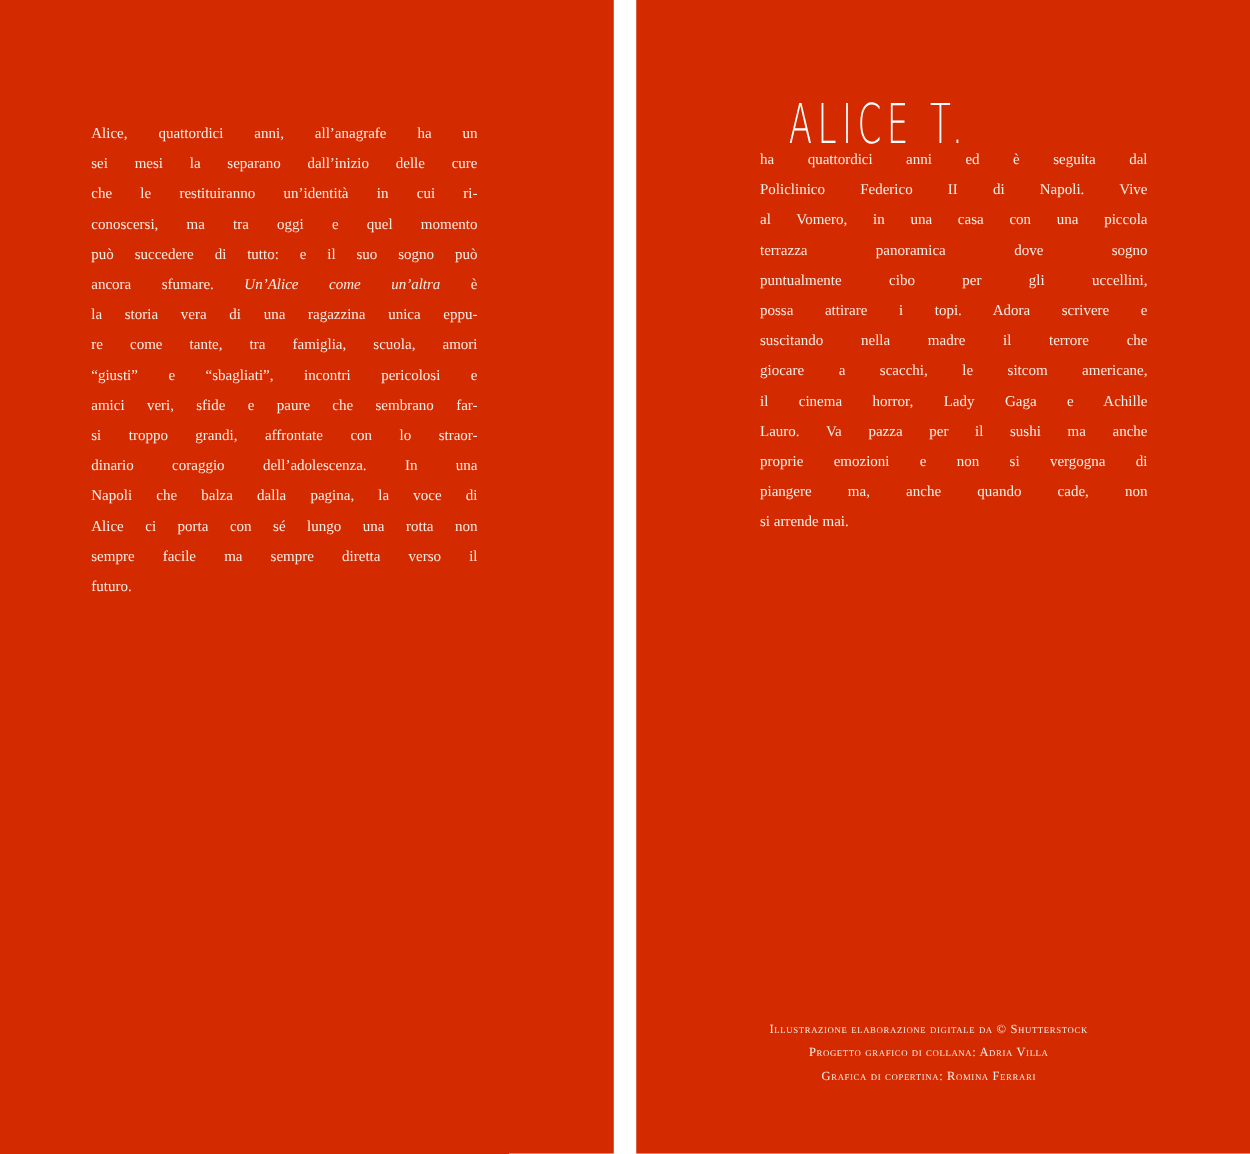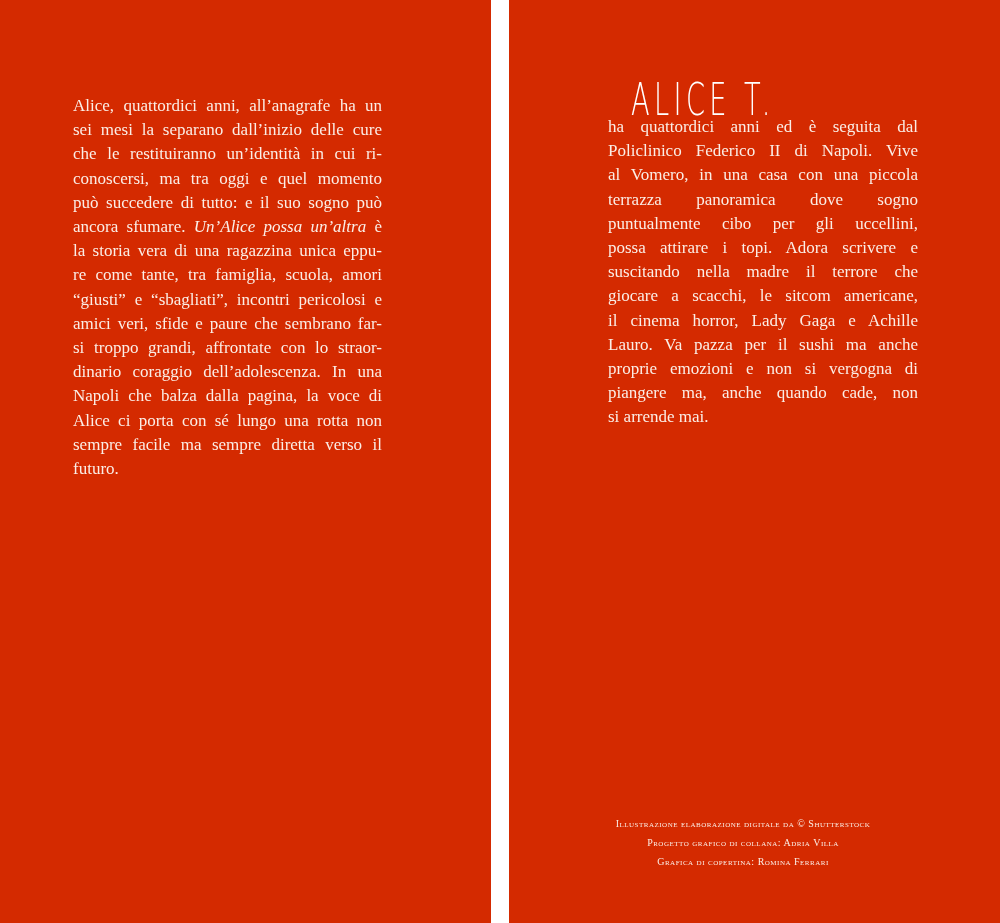--- a/index.html
+++ b/index.html
@@ -6,21 +6,21 @@
     body {
       width: 1000px; height: 923px; background: #ffffff; position: relative; overflow: hidden;
       font-family: "Liberation Serif", "DejaVu Serif", serif;
     }
     .page {
       position: absolute; top: 0; height: 923px; background: #d42a00; color: #fbeee6;
     }
     .page.left { left: 0; width: 491px; }
     .page.right { left: 509px; width: 491px; }
     .body-text {
-      position: absolute; font-size: 17px; line-height: 24.2px; text-align: justify;
+      position: absolute; font-size: 12px; line-height: 24.2px; text-align: justify;
       hyphens: manual;
     }
     .left .body-text { left: 73px; top: 94px; width: 309px; }
     .right .body-text { left: 99px; top: 115px; width: 310px; }
     .line { display: block; text-align: justify; text-align-last: justify; white-space: nowrap; }
     .line.last { text-align-last: left; }
     .title {
       position: absolute; left: 122px; top: 78px; font-family: "DejaVu Sans", sans-serif;
       font-weight: 200; font-size: 44px; letter-spacing: 7px; color: #ffffff;
       transform: scaleX(0.62); transform-origin: left top; line-height: 44px;
@@ -35,21 +35,21 @@
 </head>
 <body>
 
 <div class="page left">
   <div class="body-text">
     <span class="line">Alice, quattordici anni, all’anagrafe ha un</span>
     <span class="line">sei mesi la separano dall’inizio delle cure</span>
     <span class="line">che le restituiranno un’identità in cui ri-</span>
     <span class="line">conoscersi, ma tra oggi e quel momento</span>
     <span class="line">può succedere di tutto: e il suo sogno può</span>
-    <span class="line"><span>ancora sfumare.</span> <em>Un’Alice possa un’altra</em> <span>è</span></span>
+    <span class="line"><span>ancora sfumare.</span> <em>Un’Alice come un’altra</em> <span>è</span></span>
     <span class="line">la storia vera di una ragazzina unica eppu-</span>
     <span class="line">re come tante, tra famiglia, scuola, amori</span>
     <span class="line">“giusti” e “sbagliati”, incontri pericolosi e</span>
     <span class="line">amici veri, sfide e paure che sembrano far-</span>
     <span class="line">si troppo grandi, affrontate con lo straor-</span>
     <span class="line">dinario coraggio dell’adolescenza. In una</span>
     <span class="line">Napoli che balza dalla pagina, la voce di</span>
     <span class="line">Alice ci porta con sé lungo una rotta non</span>
     <span class="line">sempre facile ma sempre diretta verso il</span>
     <span class="line last">futuro.</span>

